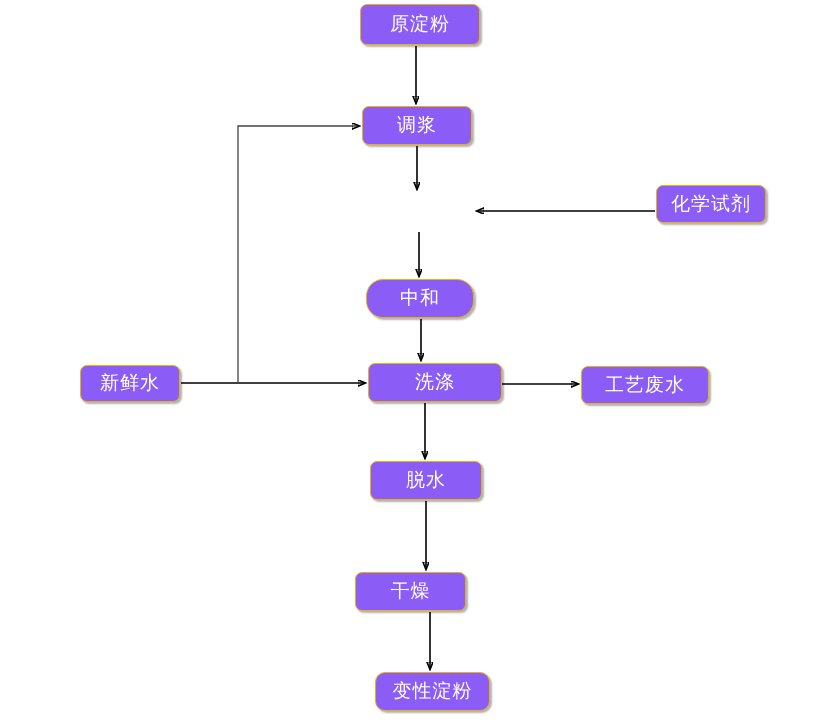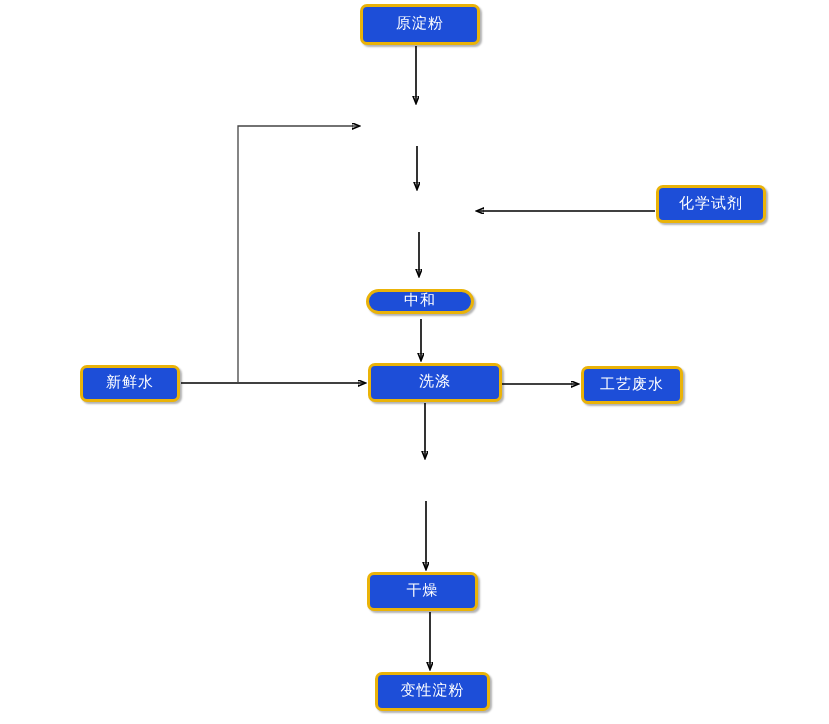--- a/index.html
+++ b/index.html
@@ -12,28 +12,28 @@
     position: relative;
     width: 829px;
     height: 724px;
     background: #ffffff;
     font-family: "DejaVu Sans", "Liberation Sans", sans-serif;
     overflow: hidden;
   }
   .node {
     position: absolute;
     box-sizing: border-box;
-    background: #1d4ed8;
-    border: 3px solid #eab308;
+    background: #8b5cf6;
+    border: 1px solid #eab308;
     border-radius: 7px;
     color: #ffffff;
     display: flex;
     align-items: center;
     justify-content: center;
-    font-size: 15px;
+    font-size: 19px;
     line-height: 1;
     letter-spacing: 1px;
     box-shadow: 2px 2px 2px rgba(0,0,0,0.30);
     white-space: nowrap;
     user-select: none;
   }
   .node .label {
     display: block;
     transform: translateY(-1px);
   }
@@ -87,44 +87,50 @@
 
     <line x1="482" y1="384" x2="578" y2="384" marker-end="url(#arrow)"></line>
 
     <path class="thin" d="M238,383 L238,126 L359,126" marker-end="url(#arrow)"></path>
   </svg>
 
   <div class="node" style="left:360px; top:4px; width:120px; height:41px;">
     <span class="label">原淀粉</span>
   </div>
 
+  <div class="node" style="left:362px; top:106px; width:110px; height:39px;">
+    <span class="label">调浆</span>
+  </div>
 
 
-  <div class="node" style="left:366px; top:289px; width:108px; height:25px;border-radius:17px;">
+  <div class="node" style="left:366px; top:279px; width:108px; height:39px;border-radius:17px;">
     <span class="label">中和</span>
   </div>
 
   <div class="node" style="left:368px; top:363px; width:134px; height:39px;">
     <span class="label">洗涤</span>
   </div>
 
+  <div class="node" style="left:370px; top:461px; width:112px; height:39px;">
+    <span class="label">脱水</span>
+  </div>
 
-  <div class="node" style="left:367px; top:572px; width:111px; height:39px;">
+  <div class="node" style="left:355px; top:572px; width:111px; height:39px;">
     <span class="label">干燥</span>
   </div>
 
-  <div class="node" style="left:375px; top:672px; width:115px; height:39px;">
+  <div class="node" style="left:375px; top:672px; width:115px; height:39px;border-radius:10px;">
     <span class="label">变性淀粉</span>
   </div>
 
   <div class="node" style="left:656px; top:185px; width:110px; height:38px;">
     <span class="label">化学试剂</span>
   </div>
 
   <div class="node" style="left:80px; top:365px; width:100px; height:37px;">
     <span class="label">新鲜水</span>
   </div>
 
-  <div class="node" style="left:581px; top:366px; width:102px; height:38px;">
+  <div class="node" style="left:581px; top:366px; width:128px; height:38px;">
     <span class="label">工艺废水</span>
   </div>
 
 </div>
 
 </body></html>

